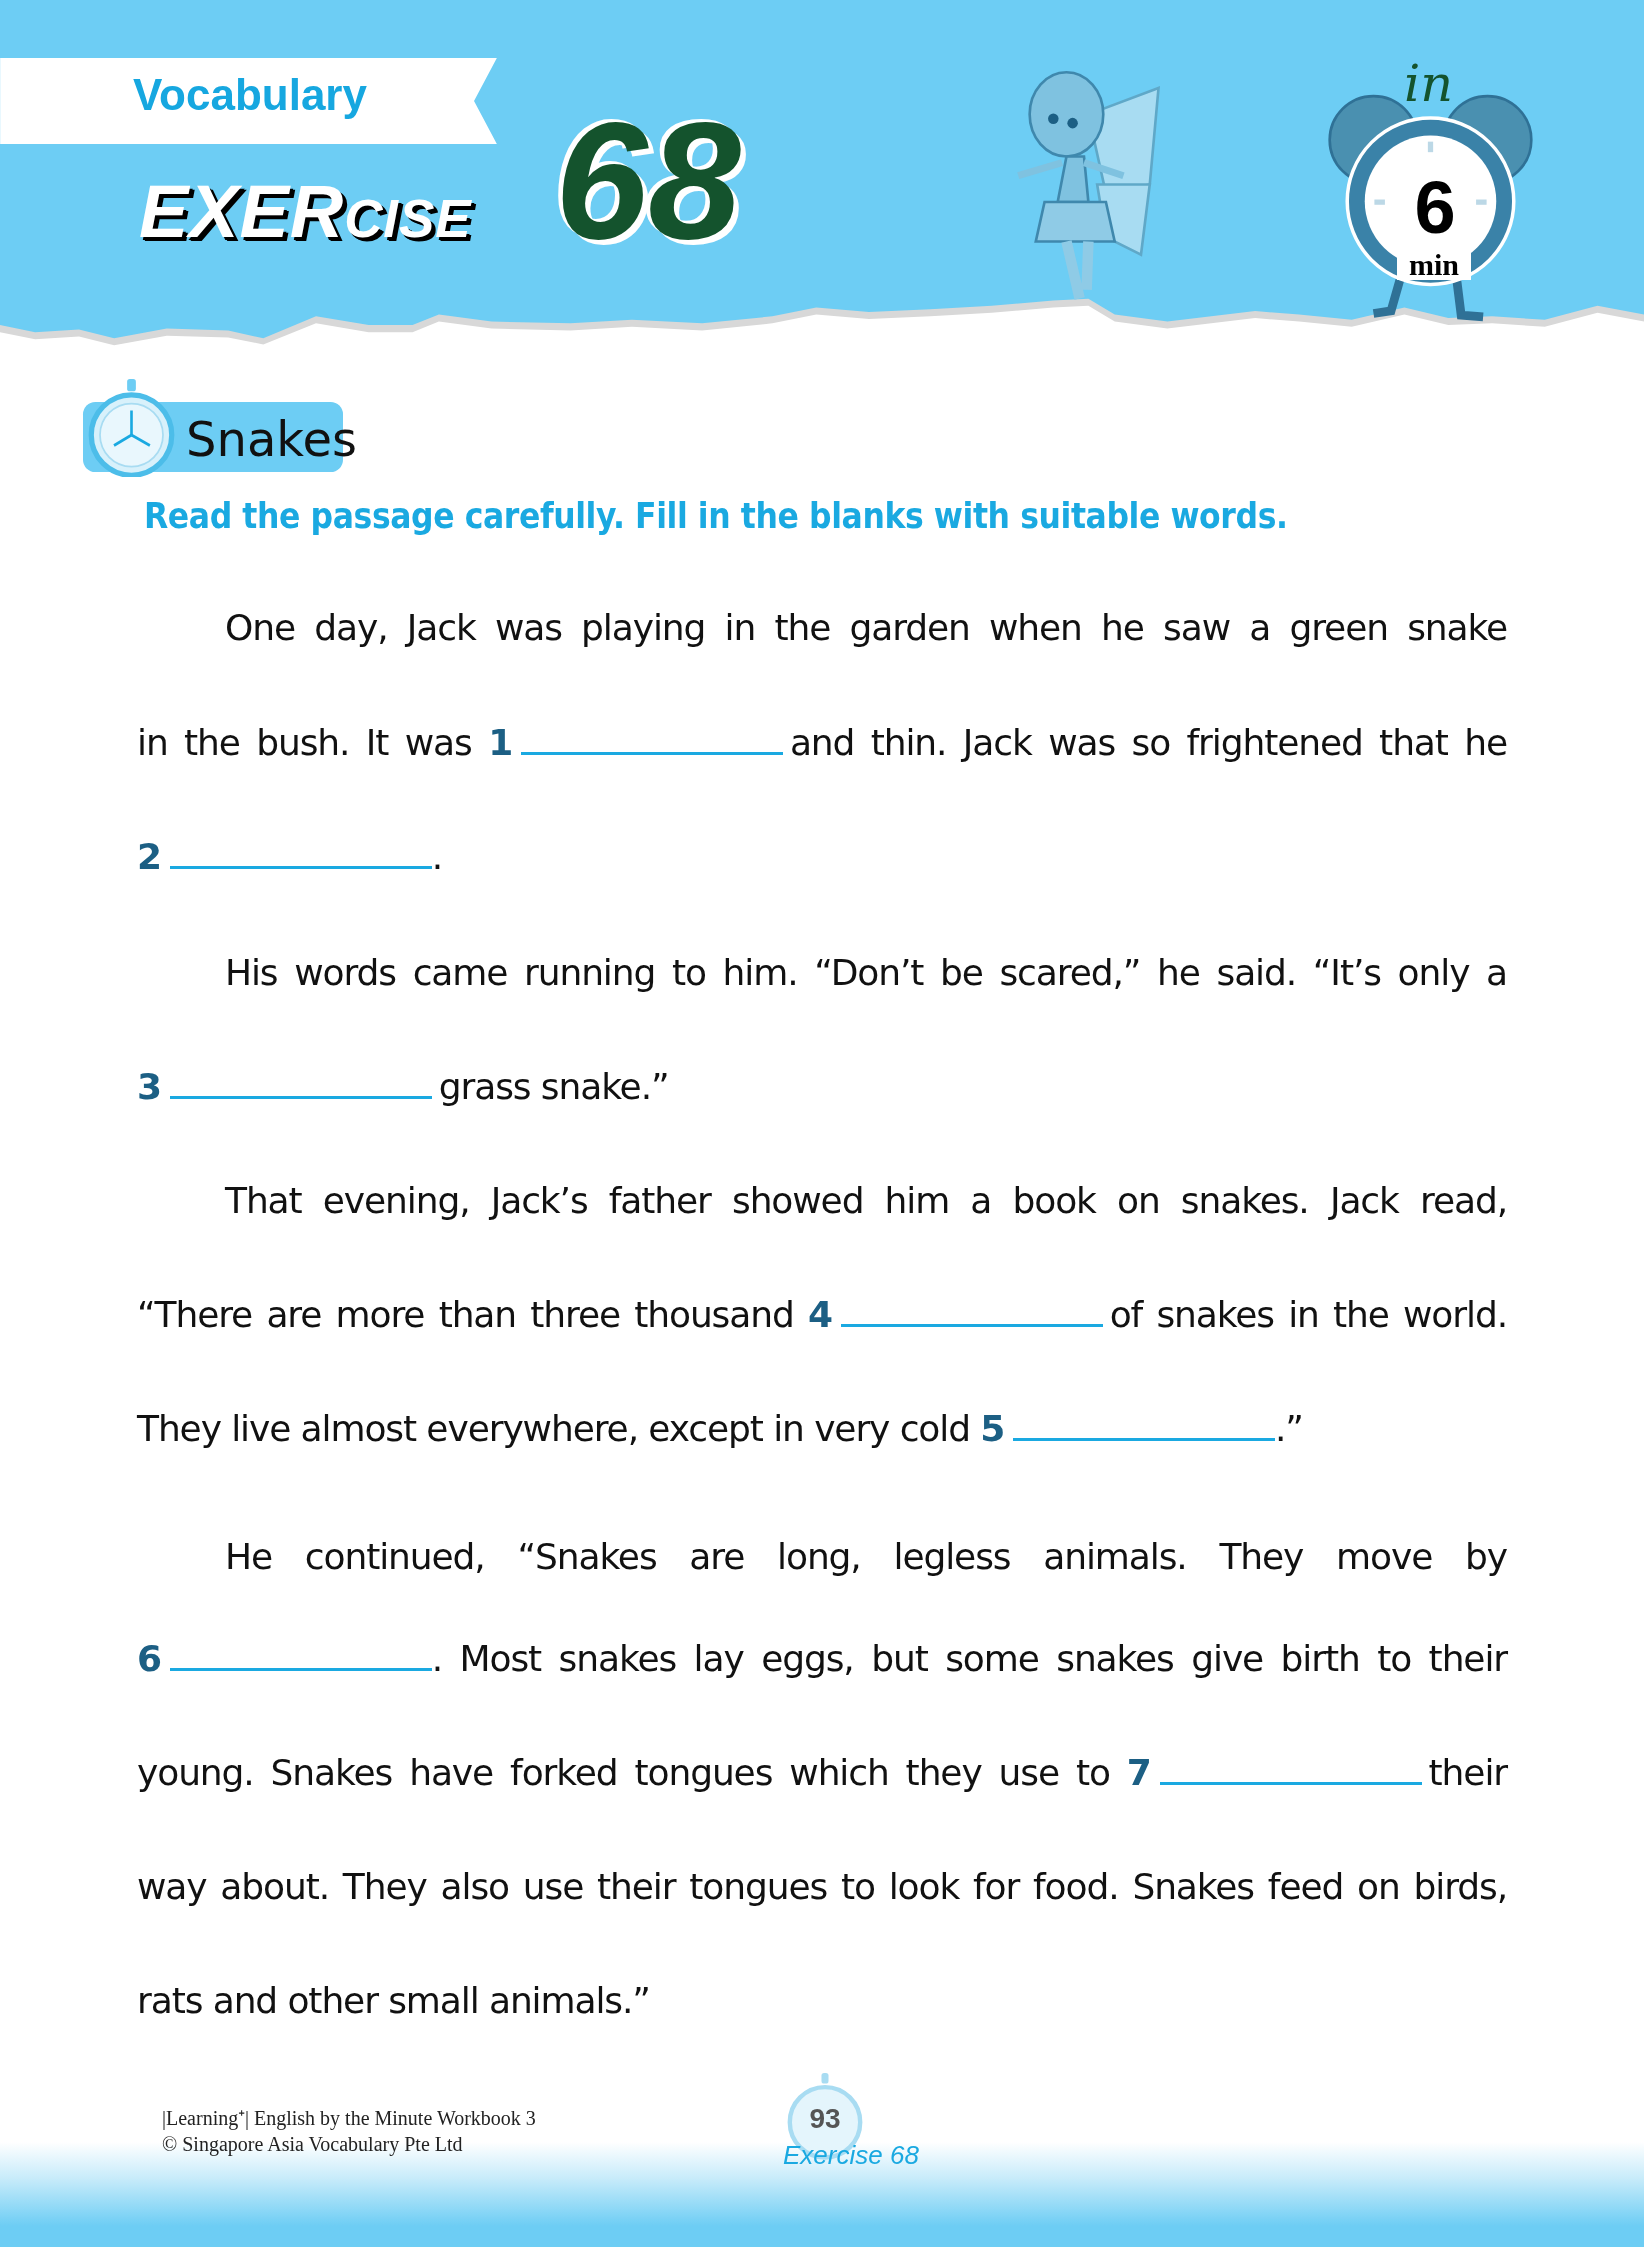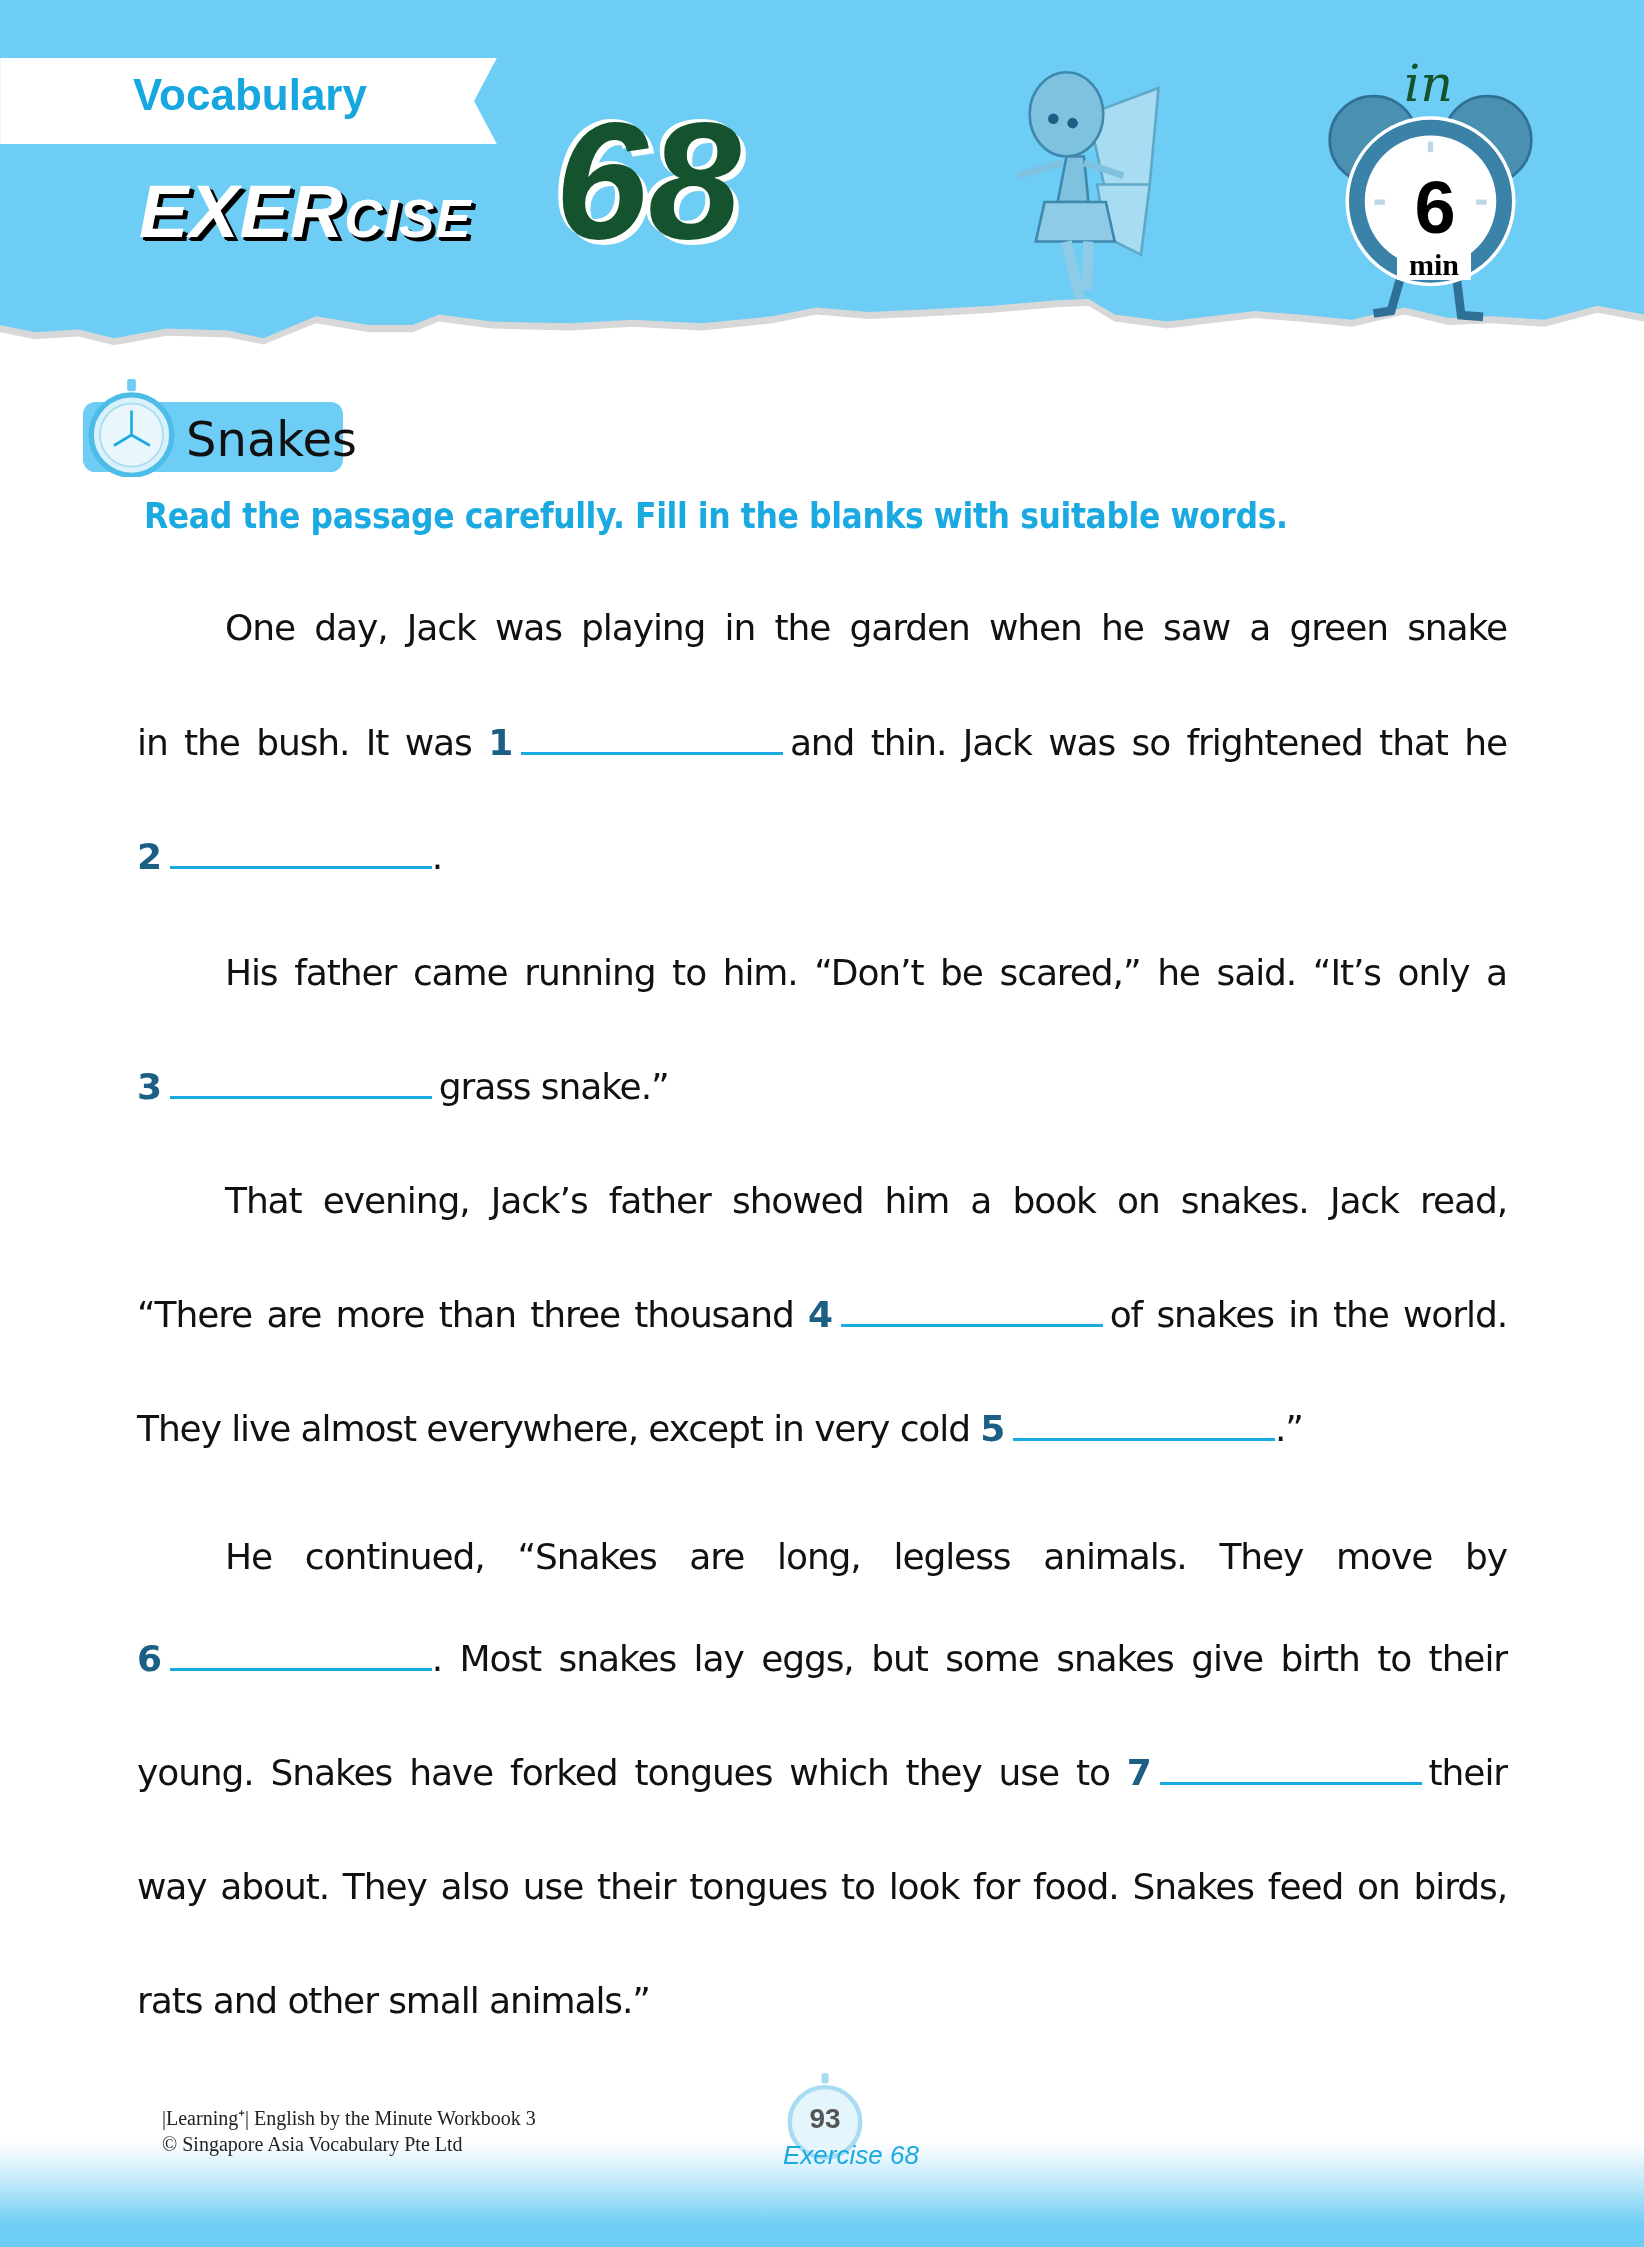--- a/index.html
+++ b/index.html
@@ -103,21 +103,21 @@
 <div class="topic-label">Snakes</div>
 
 <div class="instruction">Read the passage carefully. Fill in the blanks with suitable words.</div>
 
 <div class="line just" style="top:607px; left:225px; width:1282px;"><span>One day, Jack was playing in the garden when he saw a green snake</span></div>
 
 <div class="line just" style="top:722px;"><span>in the bush. It was</span> <span class="num">1</span><span class="blank"></span><span>and thin. Jack was so frightened that he</span></div>
 
 <div class="line" style="top:836px;"><span class="num">2</span><span class="blank"></span><span style="margin-left:-7px;">.</span></div>
 
-<div class="line just" style="top:952px; left:225px; width:1282px;"><span>His father came running to him. “Don’t be scared,” he said. “It’s only a</span></div>
+<div class="line just" style="top:952px; left:225px; width:1282px;"><span>His words came running to him. “Don’t be scared,” he said. “It’s only a</span></div>
 
 <div class="line" style="top:1066px;"><span class="num">3</span><span class="blank"></span><span>grass snake.”</span></div>
 
 <div class="line just" style="top:1180px; left:225px; width:1282px;"><span>That evening, Jack’s father showed him a book on snakes. Jack read,</span></div>
 
 <div class="line just" style="top:1294px;"><span>“There are more than three thousand</span> <span class="num">4</span><span class="blank"></span><span>of snakes in the world.</span></div>
 
 <div class="line" style="top:1408px;"><span>They live almost everywhere, except in very cold</span> <span class="num">5</span><span class="blank"></span><span style="margin-left:-7px;">.”</span></div>
 
 <div class="line just" style="top:1524px; left:225px; width:1282px;margin-top:12px;"><span>He continued, “Snakes are long, legless animals. They move by</span></div>

